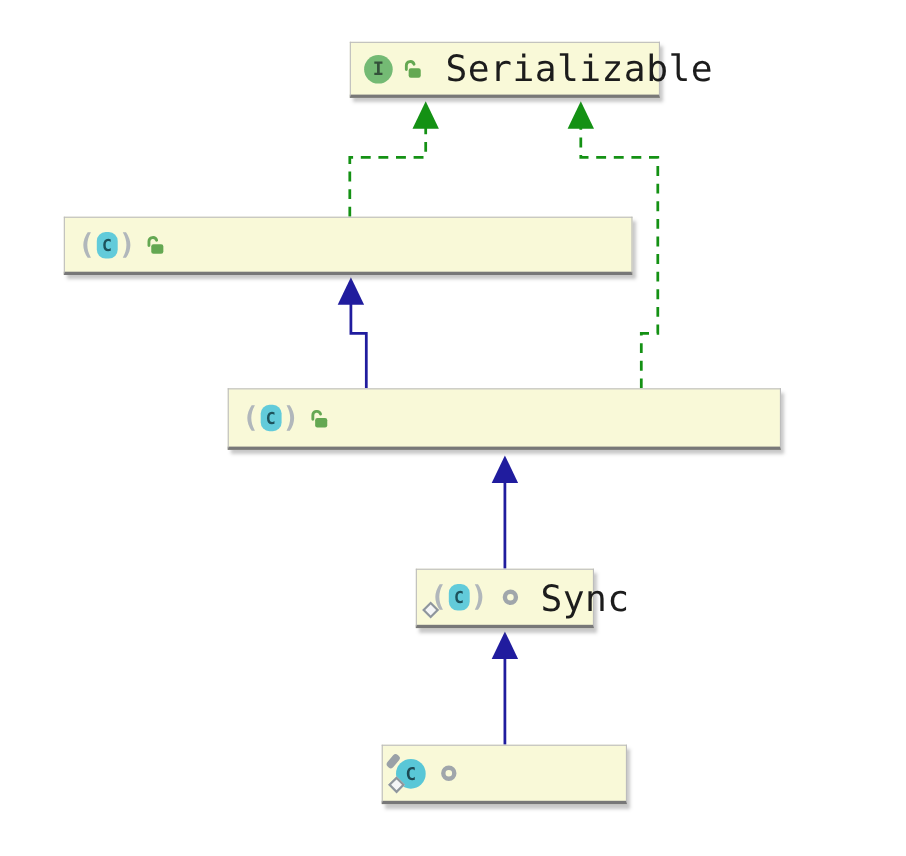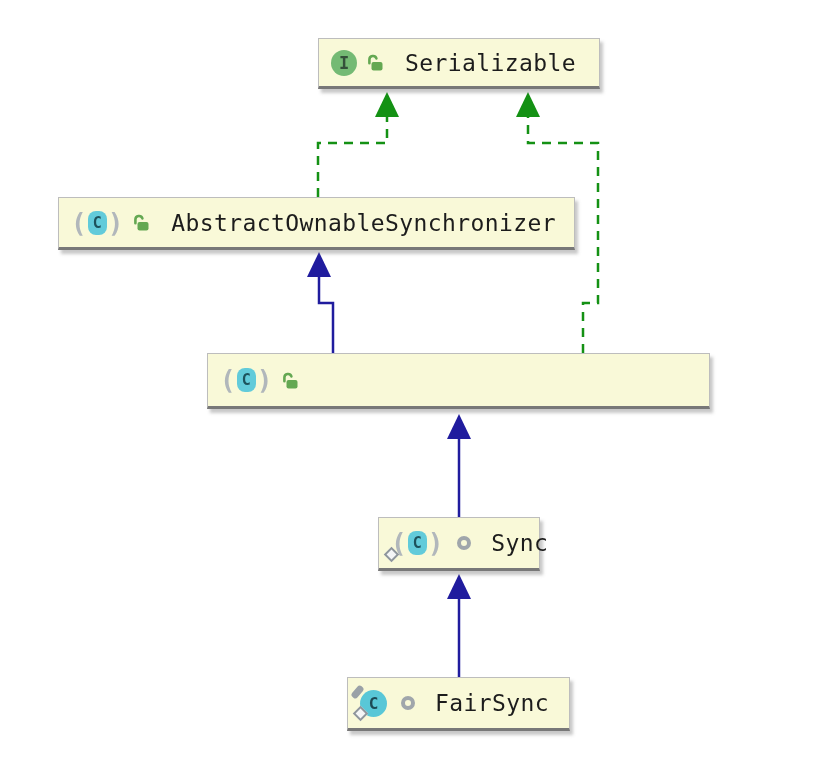--- a/index.html
+++ b/index.html
@@ -23,21 +23,21 @@
     align-items: center;
     background: #f9f9d8;
     border: 1px solid #bdbdbd;
     border-bottom: 3px solid #787878;
     box-shadow: 3px 4px 3px rgba(110,110,110,0.38);
     padding-left: 12px;
     gap: 6px;
   }
   .node-label {
     margin-left: 14px;
-    font-size: 23px;
+    font-size: 33px;
     letter-spacing: 0.4px;
     color: #1c1c1c;
     white-space: nowrap;
   }
   
   .iface-icon {
     width: 26px; height: 26px;
     border-radius: 50%;
     background: #74ba74;
     color: #34503a;
@@ -152,21 +152,20 @@
   <div class="node" style="left:58px; top:197px; width:517px; height:53px;">
     <span class="abs-icon">
       <span class="paren">(</span>
       <span class="c-body">C</span>
       <span class="paren">)</span>
     </span>
     <svg class="lock-icon" width="19" height="19" viewBox="0 0 19 19">
       <path d="M3.4 10.2 L3.4 6.6 A3.6 3.6 0 0 1 10.4 5.4" fill="none" stroke-width="2.6" stroke-linecap="round" stroke="#64a852"></path>
       <rect x="5.5" y="9" width="11" height="8.6" rx="2" fill="#64a852"></rect>
     </svg>
-    <span class="node-label">AbstractOwnableSynchronizer</span>
   </div>
 
   <div class="node" style="left:207px; top:353px; width:503px; height:56px;">
     <span class="abs-icon">
       <span class="paren">(</span>
       <span class="c-body">C</span>
       <span class="paren">)</span>
     </span>
     <svg class="lock-icon" width="19" height="19" viewBox="0 0 19 19">
       <path d="M3.4 10.2 L3.4 6.6 A3.6 3.6 0 0 1 10.4 5.4" fill="none" stroke-width="2.6" stroke-linecap="round" stroke="#64a852"></path>
@@ -185,16 +184,15 @@
     <span class="node-label">Sync</span>
   </div>
 
   <div class="node" style="left:347px; top:677px; width:223px; height:54px;">
     <span class="class-icon">
       <span>C</span>
       <span class="final-pin"></span>
       <span class="static-diamond"></span>
     </span>
     <span class="pkg-ring"></span>
-    <span class="node-label">FairSync</span>
   </div>
 
 </div>
 
 </body></html>

